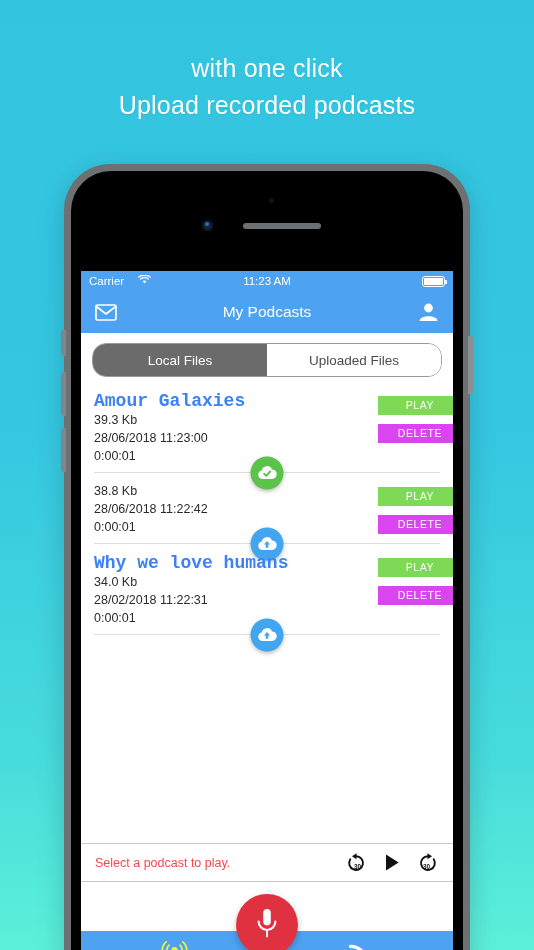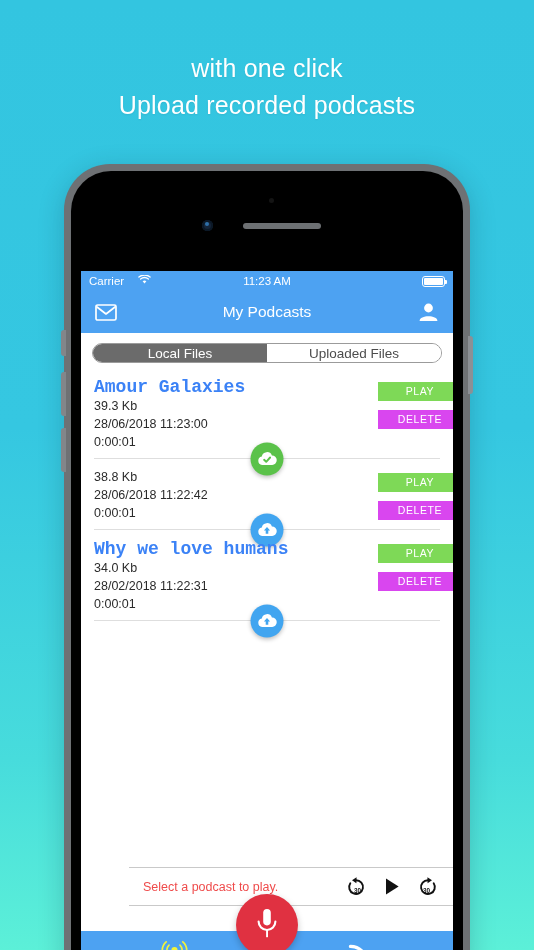--- a/index.html
+++ b/index.html
@@ -93,21 +93,21 @@
   .nav-title {
     position:absolute; left:0; right:0; text-align:center;
     font-size:15.5px; font-weight:400;
   }
   .nav-icon { z-index:2; display:flex; align-items:center; }
   .nav-icon.right { margin-left:auto; }
 
   
   .segwrap { padding:10px 11px 9px; background:#fff; }
   .segment {
-    display:flex; height:20px; border:1px solid #9b9b9b;
+    display:flex; height:34px; border:1px solid #9b9b9b;
     border-radius:14px; overflow:hidden;
   }
   .seg {
     flex:1; display:flex; align-items:center; justify-content:center;
     font-size:13.5px; cursor:pointer;
   }
   .seg.on  { background:#6b6b6b; color:#fff; }
   .seg.off { background:#fff; color:#4c4c4c; }
 
   
@@ -132,23 +132,23 @@
     position:absolute; left:50%; transform:translate(-50%,-50%);
     top:50%; width:33px; height:33px; border-radius:50%;
     display:flex; align-items:center; justify-content:center;
     box-shadow:0 2px 4px rgba(0,0,0,.25);
   }
   .badge.up   { background:#41a5f0; }
   .badge.done { background:#5bc24a; }
 
   
   .player {
-    position:absolute; left:0; right:0; bottom:98px;
+    position:absolute; left:0; right:0; bottom:122px;
     height:39px; border-top:1px solid #c9c9c9; border-bottom:1px solid #c9c9c9;
-    display:flex; align-items:center; padding:0 14px; background:#fff;margin-left:48px;
+    display:flex; align-items:center; padding:0 14px; background:#fff;
   }
   .player-msg { font-size:12.5px; color:#ef4b4b; flex:1; }
   .pcontrols { display:flex; align-items:center; gap:17px; }
   .pbtn { cursor:pointer; display:flex; align-items:center; }
 
   
   .tabbar {
     position:absolute; left:0; right:0; bottom:0; height:73px;
     background:#4da2f2; display:flex; align-items:flex-start; padding-top:9px;
   }

